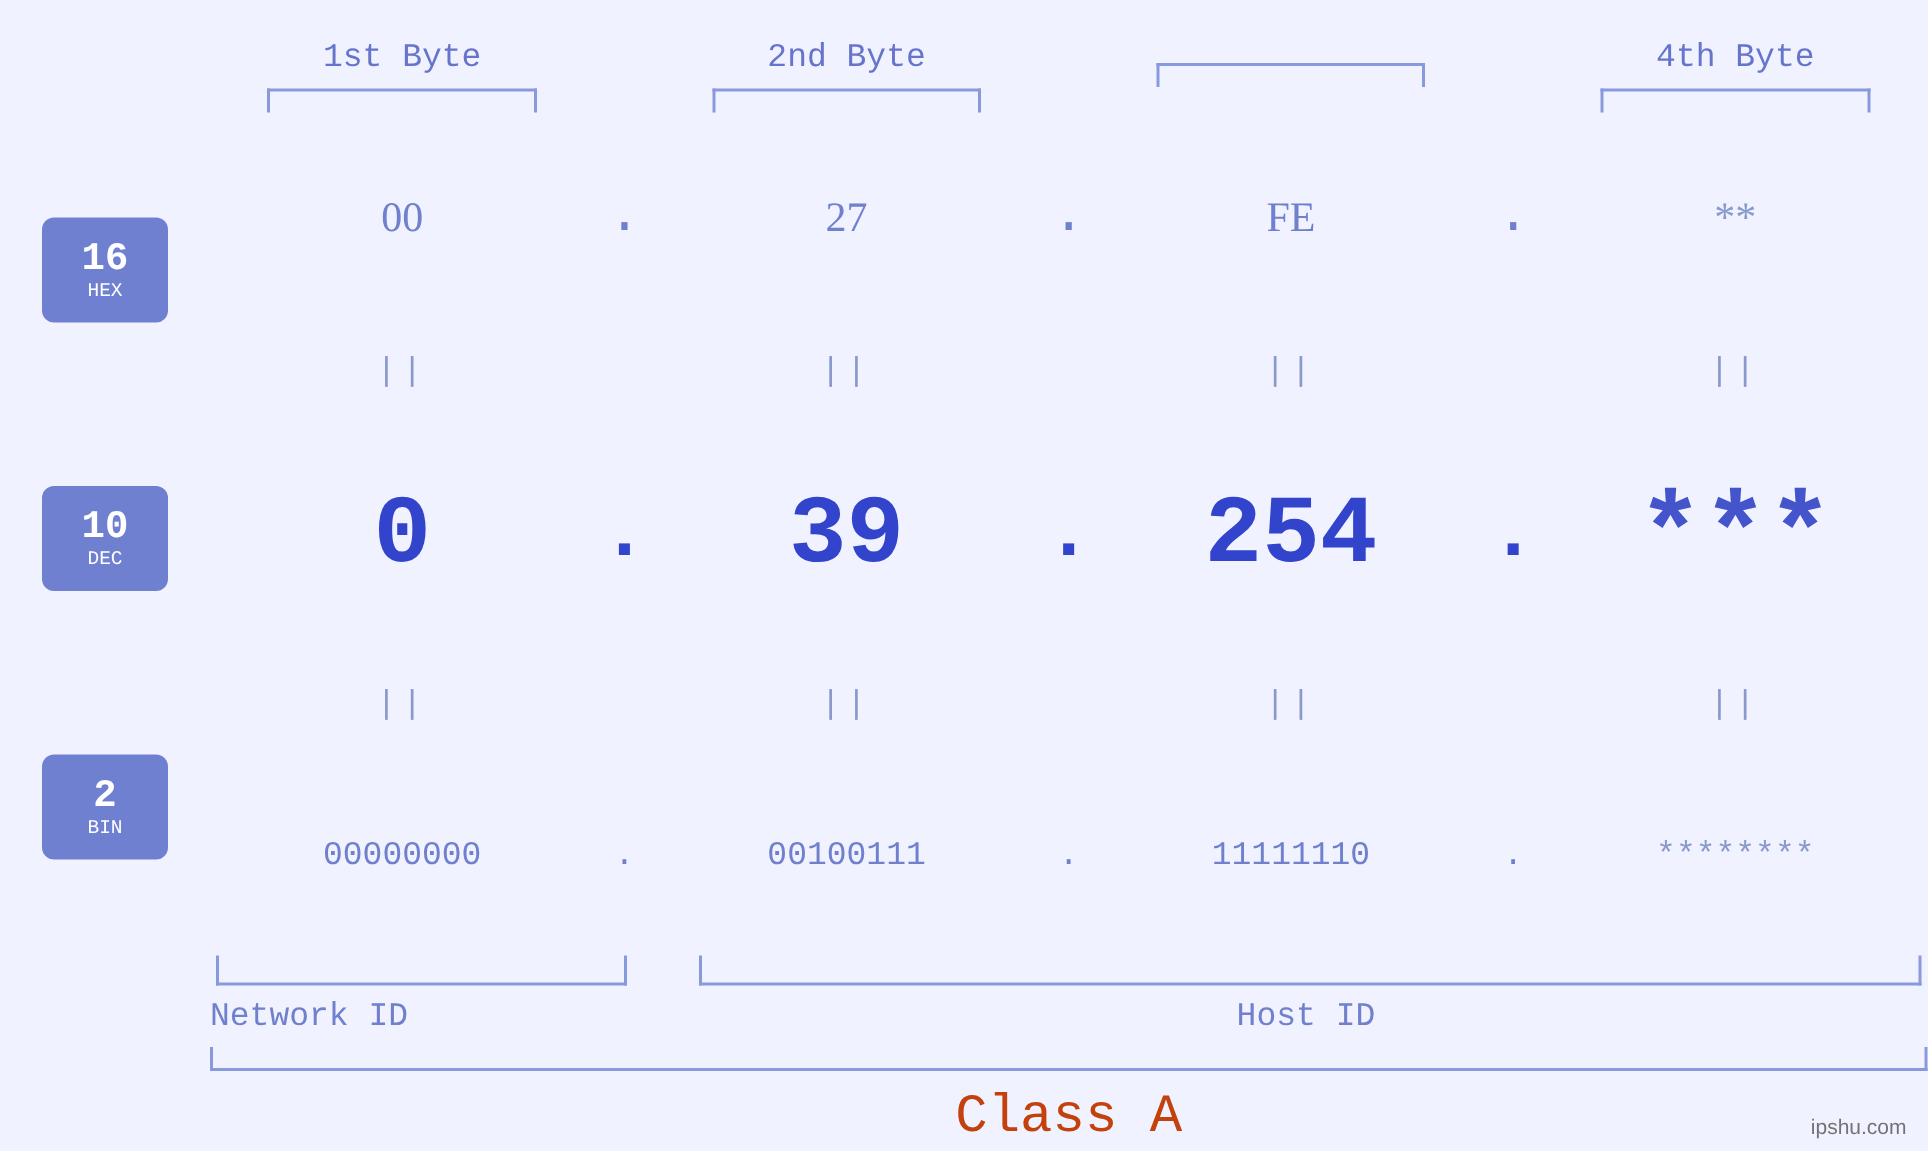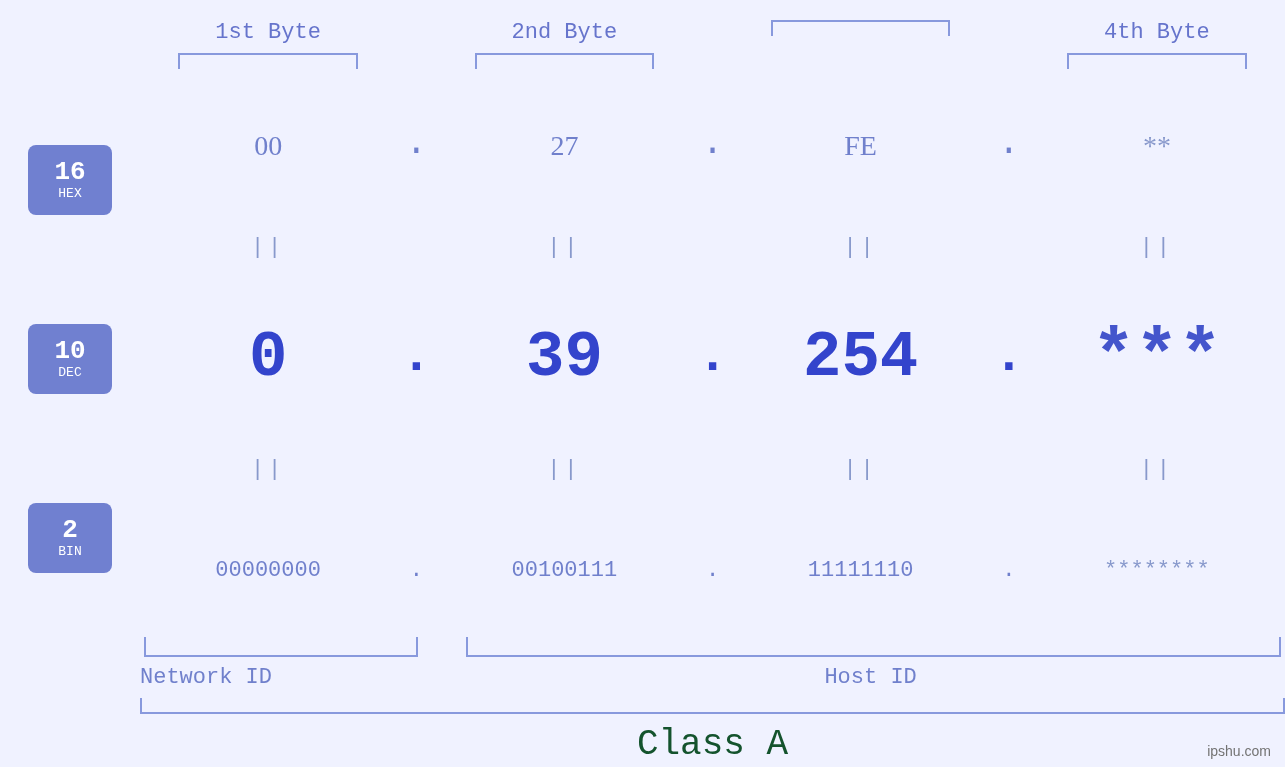--- a/index.html
+++ b/index.html
@@ -19,21 +19,21 @@
       display: flex;
       flex-direction: column;
     }
 
     
     .header-row {
       display: flex;
       margin-left: 140px;
       padding-top: 20px;
       height: 80px;
-      align-items: flex-start;
+      align-items: center;
     }
 
     .byte-col {
       flex: 1;
       text-align: center;
     }
 
     .byte-label {
       color: #6674cc;
       font-size: 22px;
@@ -226,21 +226,21 @@
     .full-bracket-row {
       margin: 8px 0 0 0;
       height: 16px;
       border-bottom: 2px solid #8899dd;
       border-left: 2px solid #8899dd;
       border-right: 2px solid #8899dd;
     }
 
     .class-row {
       text-align: center;
-      color: #14532d;
+      color: #c2410c;
       font-size: 36px;
       font-family: 'Courier New', Courier, monospace;
       padding-top: 10px;
     }
 
     .watermark {
       position: absolute;
       bottom: 8px;
       right: 14px;
       color: #737373;

